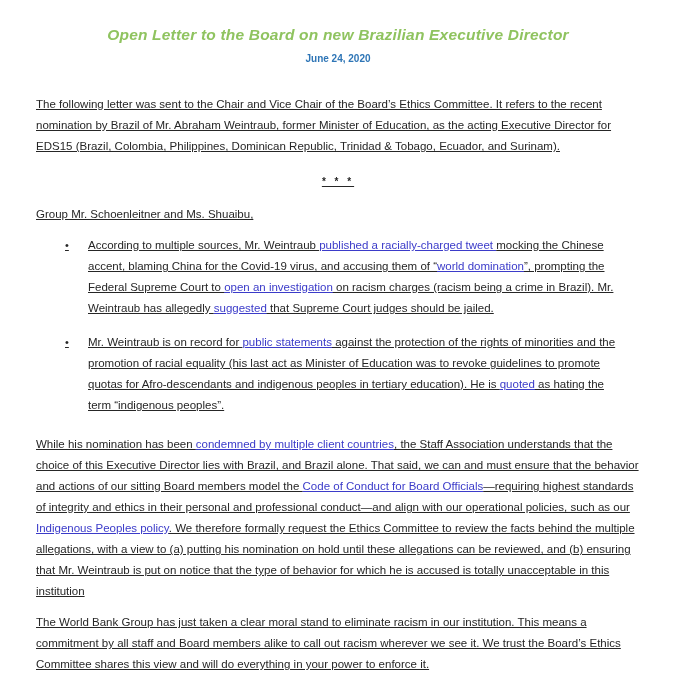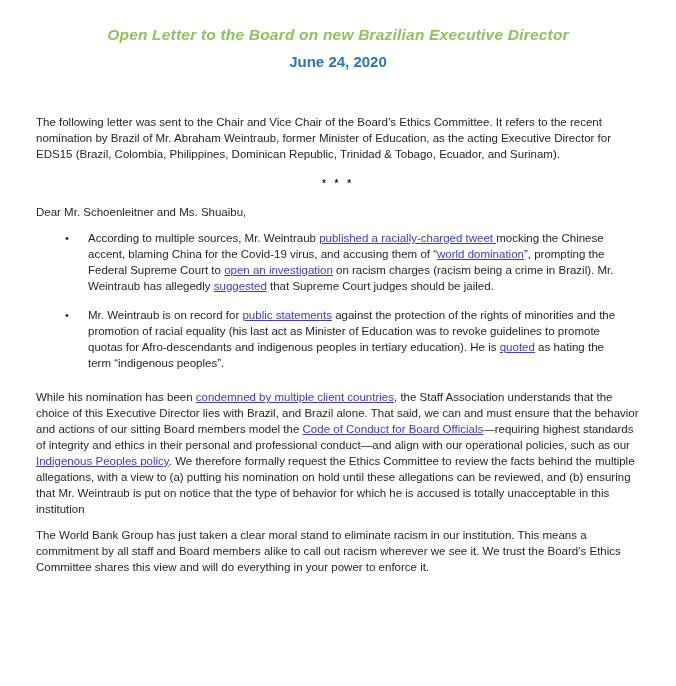--- a/index.html
+++ b/index.html
@@ -16,29 +16,30 @@
     margin: 0 0 9px 0;
     font-size: 15.5px;
     font-weight: bold;
     font-style: italic;
     text-align: center;
     letter-spacing: 0.2px;
     color: var(--title-color, #8fc35f);
   }
   .date {
     margin: 0;
-    font-size: 15px;
+    font-size: 10px;
     font-weight: bold;
     text-align: center;
     color: var(--date-color, #2e75b6);
   }
   .letter-body {
-    margin-top: 44px;
+    margin-top: 30px;
     font-size: 11.5px;
-    line-height: 16px;
+    line-height: 21px;
+    text-decoration: underline;
   }
   .para { margin: 0 0 10px 0; }
   .separator {
     text-align: center;
     font-weight: bold;
     font-size: 10px;
     letter-spacing: 3px;
     margin: 14px 0 12px 0;
   }
   .bullet {
@@ -65,21 +66,21 @@
 </style>
 </head>
 <body>
 
 <div class="page">
   <h1 class="title">Open Letter to the Board on new Brazilian Executive Director</h1>
   <div class="date">June 24, 2020</div>
   <div class="letter-body">
       <p class="para">The following letter was sent to the Chair and Vice Chair of the Board’s Ethics Committee. It refers to the recent nomination by Brazil of Mr. Abraham Weintraub, former Minister of Education, as the acting Executive Director for EDS15 (Brazil, Colombia, Philippines, Dominican Republic, Trinidad &amp; Tobago, Ecuador, and Surinam).</p>
       <p class="para separator">* * *</p>
-      <p class="para">Dear Mr. Schoenleitner and Ms. Shuaibu,</p>
+      <p class="para">Group Mr. Schoenleitner and Ms. Shuaibu,</p>
       <div class="bullet">
         <span class="dot">•</span>
         <p class="bullet-text">According to multiple sources, Mr. Weintraub <a class="link" href="#">published a racially-charged tweet </a>mocking the Chinese accent, blaming China for the Covid-19 virus, and accusing them of “<a class="link" href="#">world domination</a>”, prompting the Federal Supreme Court to <a class="link" href="#">open an investigation</a> on racism charges (racism being a crime in Brazil). Mr. Weintraub has allegedly <a class="link" href="#">suggested</a> that Supreme Court judges should be jailed.</p>
       </div>
       <div class="bullet">
         <span class="dot">•</span>
         <p class="bullet-text">Mr. Weintraub is on record for <a class="link" href="#">public statements</a> against the protection of the rights of minorities and the promotion of racial equality (his last act as Minister of Education was to revoke guidelines to promote quotas for Afro-descendants and indigenous peoples in tertiary education). He is <a class="link" href="#">quoted</a> as hating the term “indigenous peoples”.</p>
       </div>
       <p class="para extra-gap">While his nomination has been <a class="link" href="#">condemned by multiple client countries</a>, the Staff Association understands that the choice of this Executive Director lies with Brazil, and Brazil alone. That said, we can and must ensure that the behavior and actions of our sitting Board members model the <a class="link" href="#">Code of Conduct for Board Officials</a>—requiring highest standards of integrity and ethics in their personal and professional conduct—and align with our operational policies, such as our <a class="link" href="#">Indigenous Peoples policy</a>. We therefore formally request the Ethics Committee to review the facts behind the multiple allegations, with a view to (a) putting his nomination on hold until these allegations can be reviewed, and (b) ensuring that Mr. Weintraub is put on notice that the type of behavior for which he is accused is totally unacceptable in this institution</p>
       <p class="para">The World Bank Group has just taken a clear moral stand to eliminate racism in our institution. This means a commitment by all staff and Board members alike to call out racism wherever we see it. We trust the Board’s Ethics Committee shares this view and will do everything in your power to enforce it.</p>

